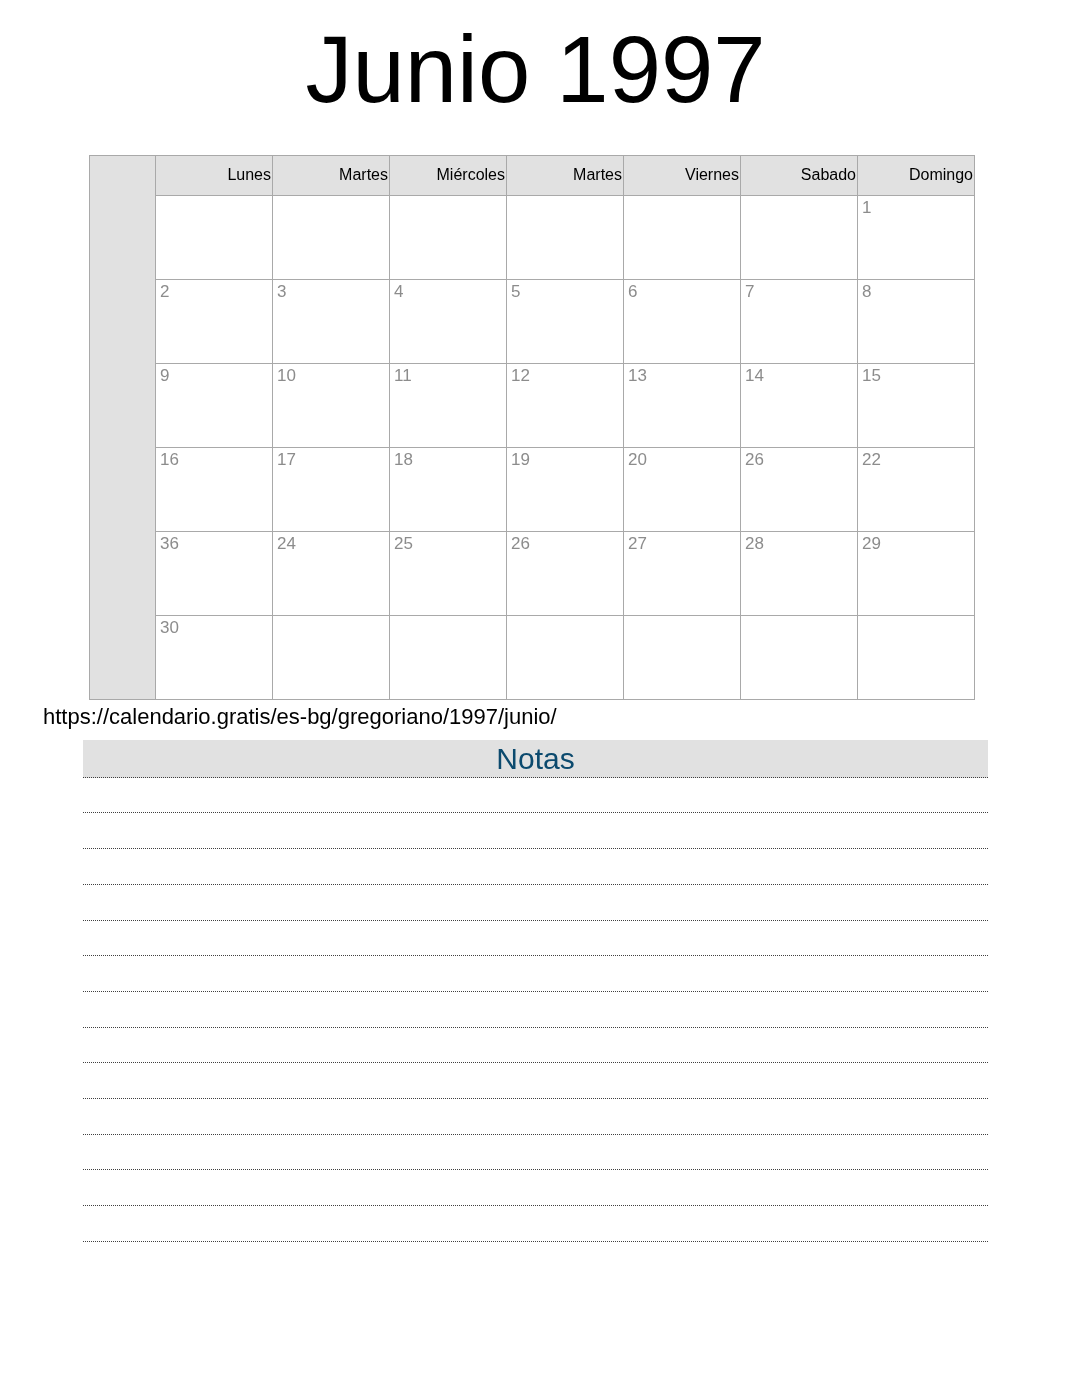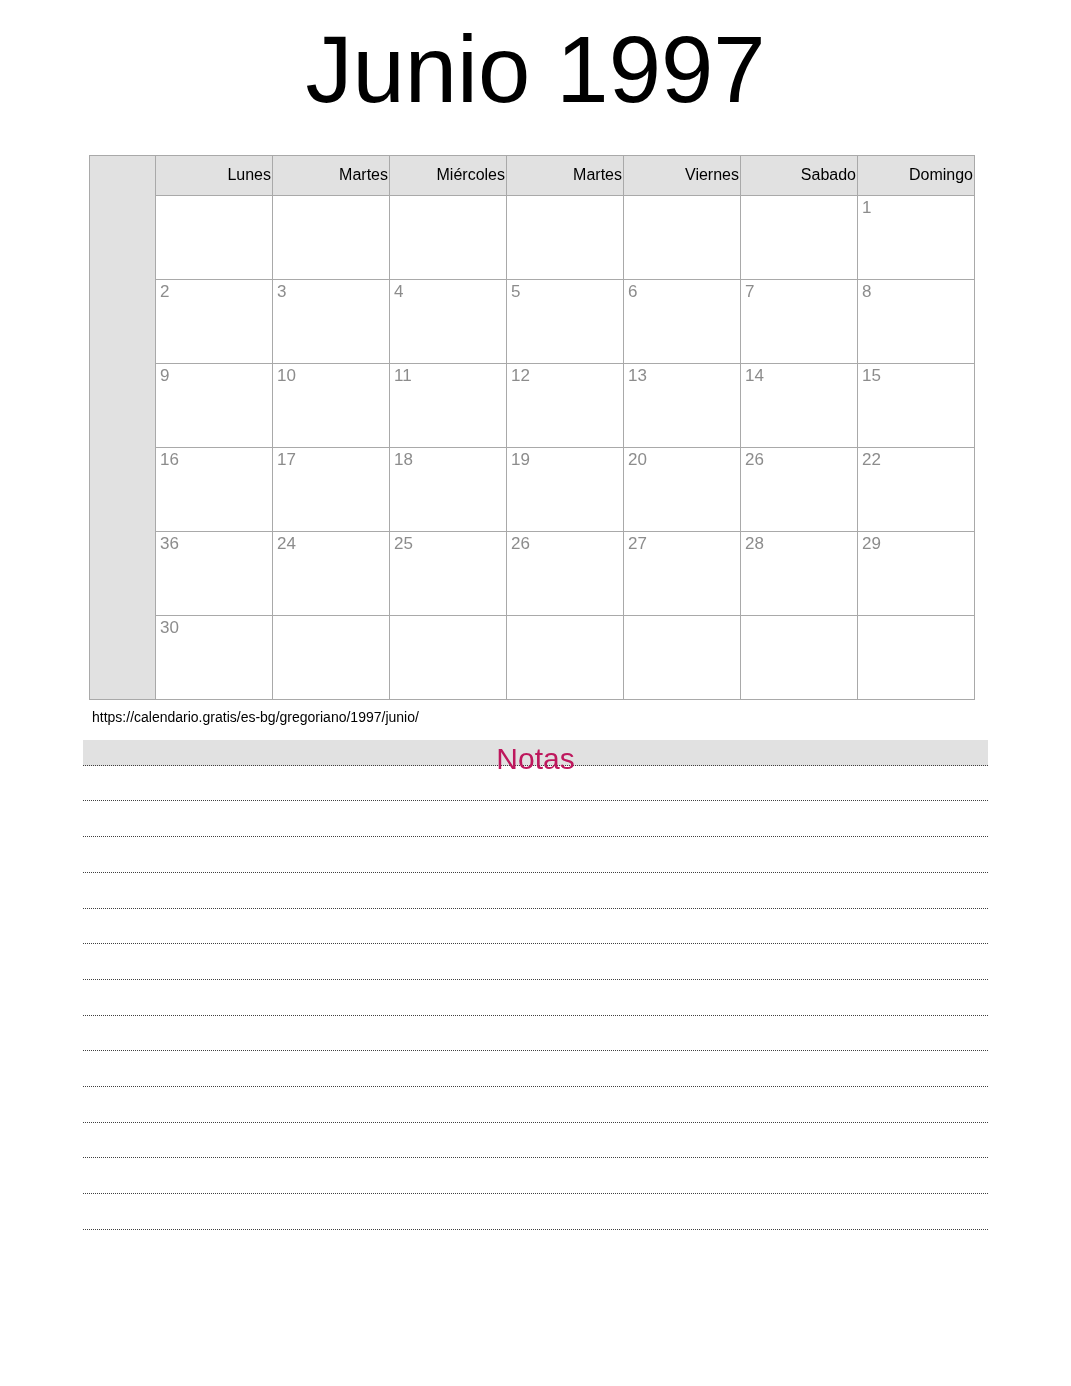--- a/index.html
+++ b/index.html
@@ -51,37 +51,37 @@
   td.day{
     height:84px;
     background:#ffffff;
     vertical-align:top;
     text-align:left;
     font-size:17px;
     color:var(--day-number);
     padding:2px 4px;
   }
   .source-url{
-    margin:7px 0 0 92px;
-    font-size:14px;
+    margin:7px 0 0 43px;
+    font-size:22px;
     line-height:20px;
     color:#000;
   }
   .notes{
     margin:13px 0 0 83px;
     width:905px;
   }
   .notes-header{
-    height:26px;
+    height:38px;
     background:var(--notes-header-bg);
     border-bottom:1px dotted var(--note-line);
     font-size:30px;
     line-height:37px;
     text-align:center;
-    color:#be185d;
+    color:#0c4a6e;
   }
   .note-line{
     height:35.7px;
     border-bottom:1px dotted var(--note-line);
   }
 </style>
 </head>
 <body>
 
 <h1 class="title">Junio 1997</h1>

